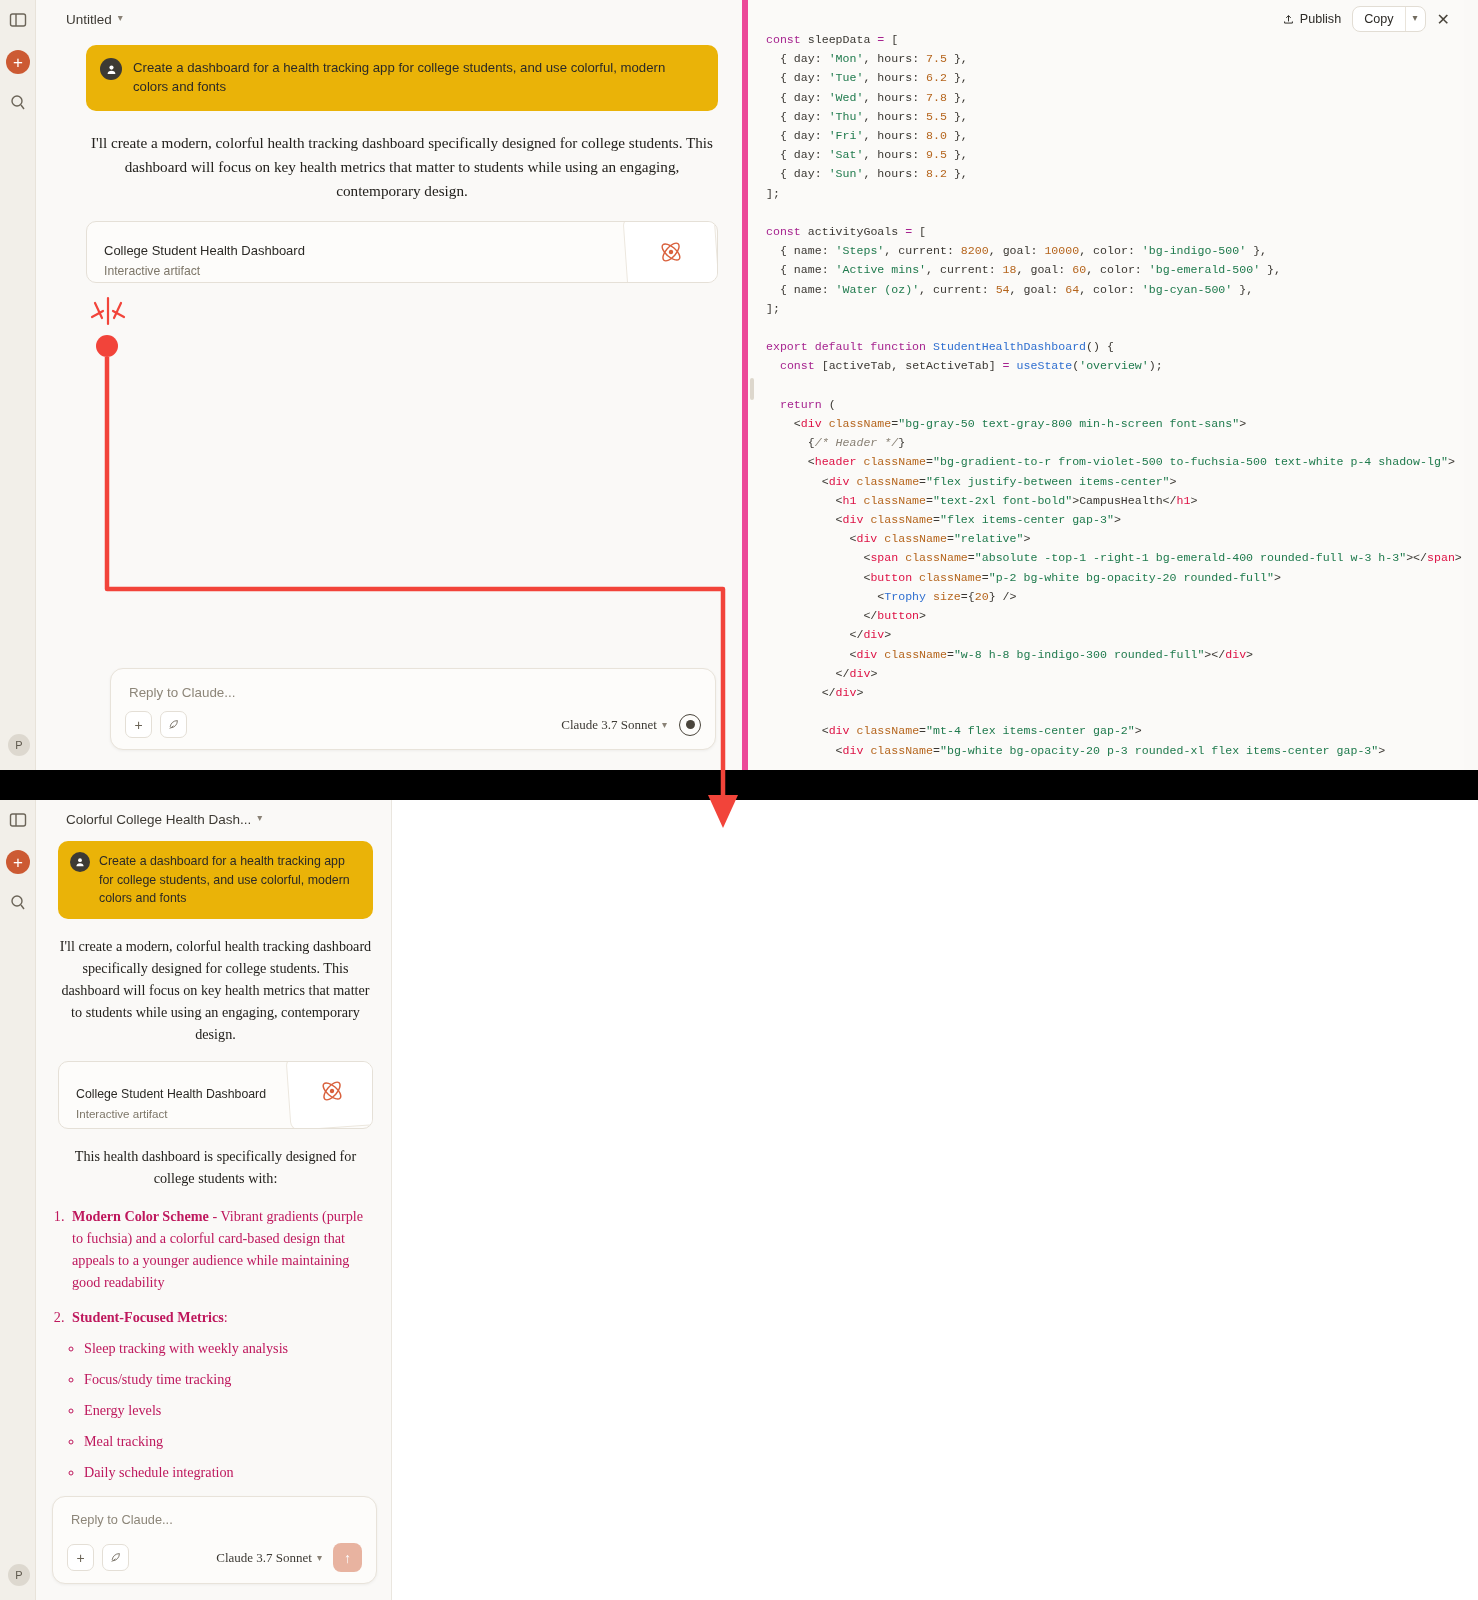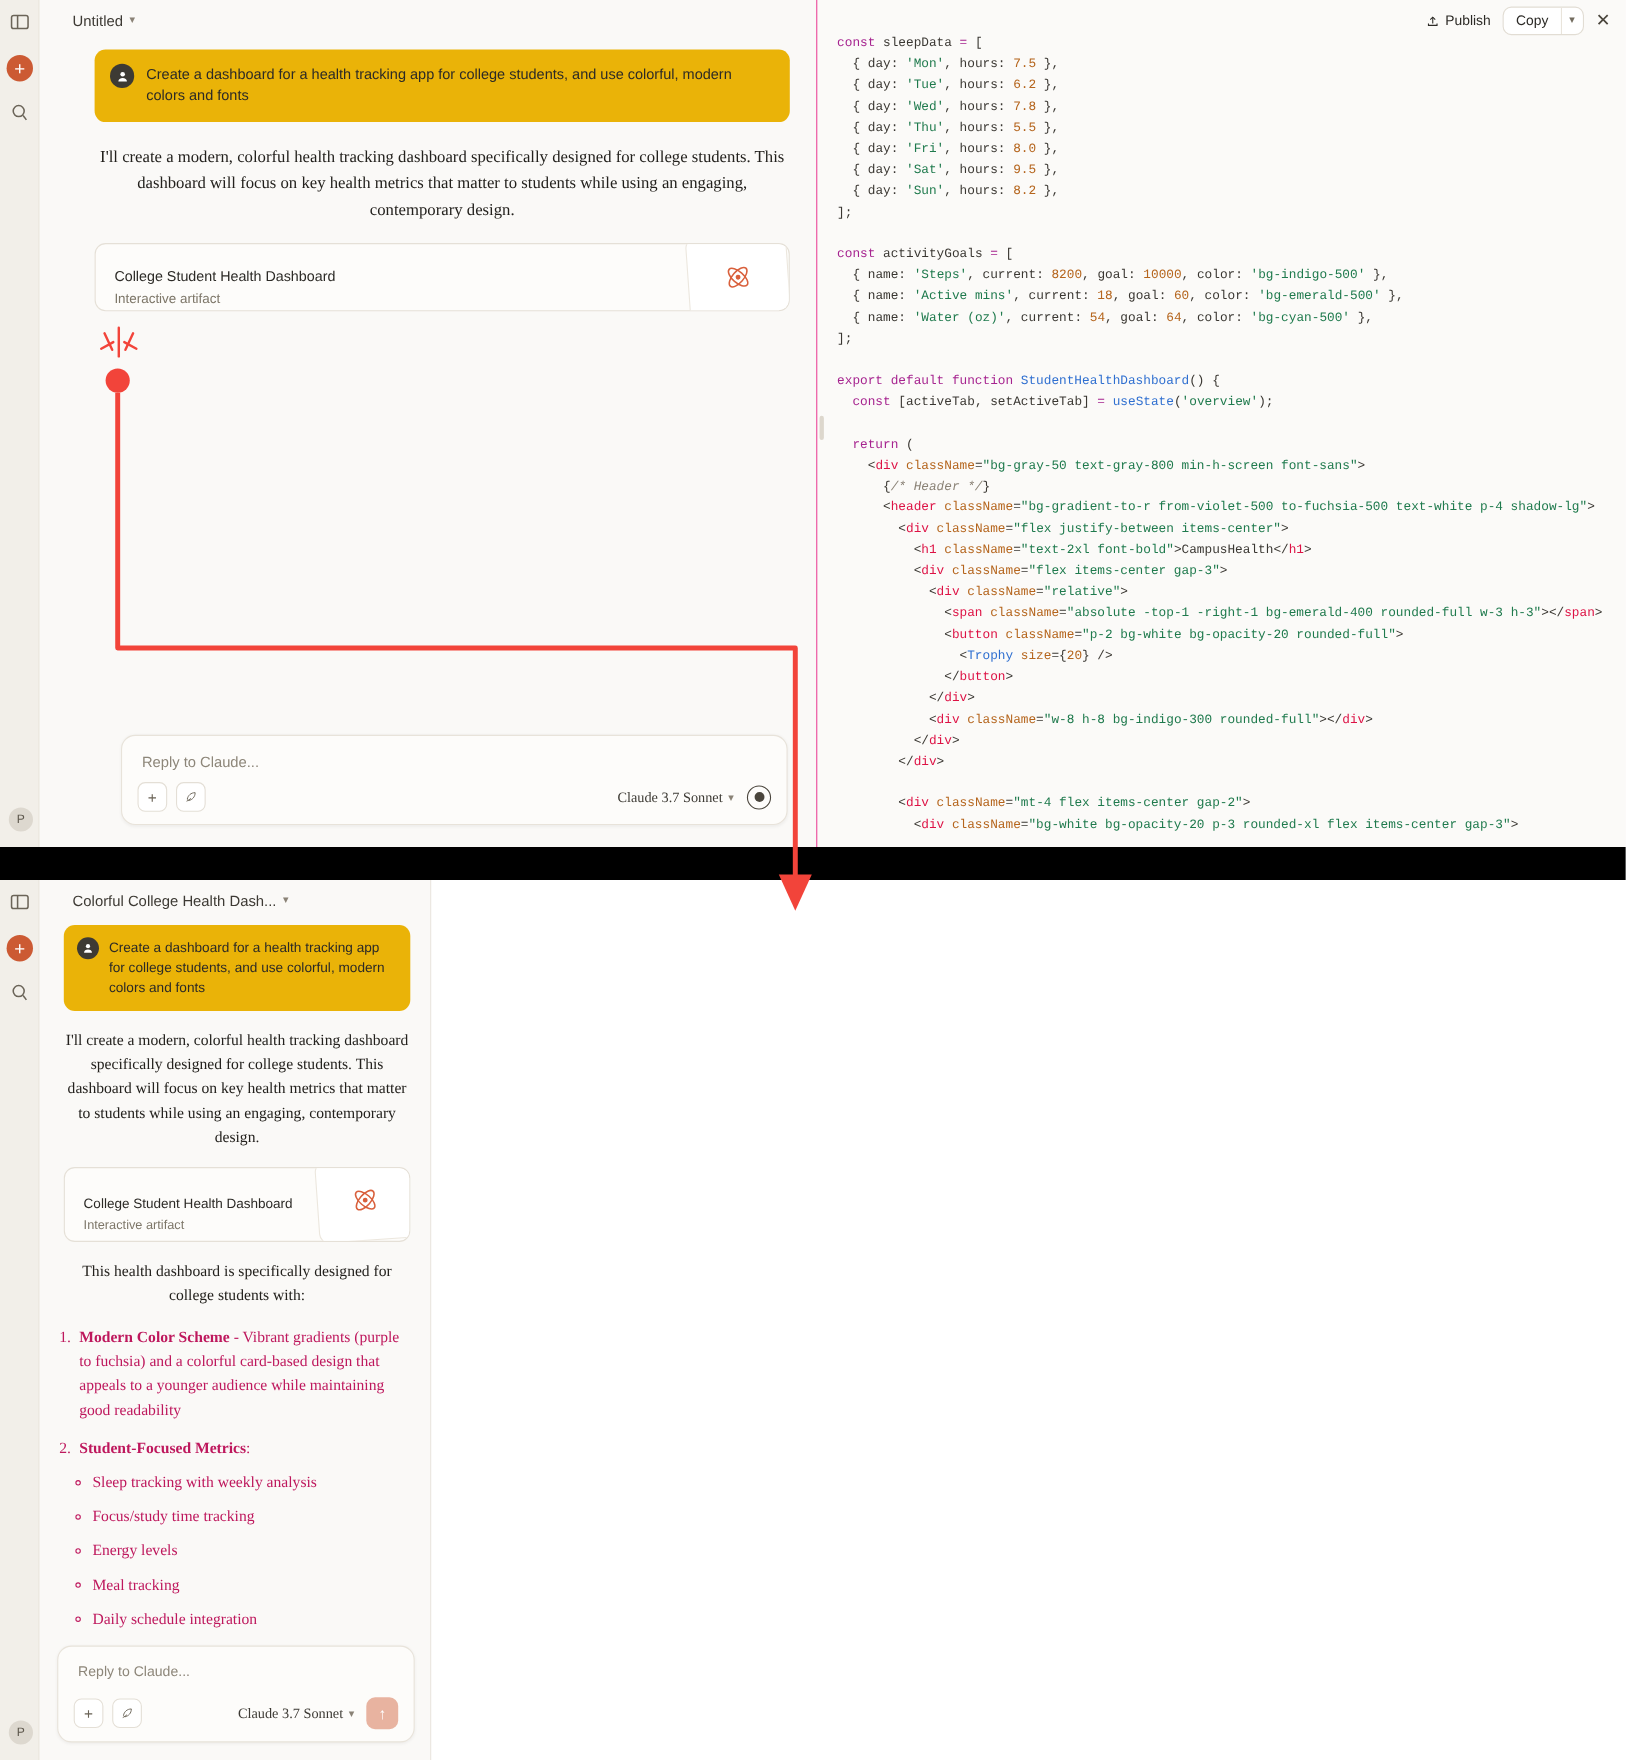--- a/index.html
+++ b/index.html
@@ -91,22 +91,22 @@
   .model { margin-left: auto; font-family: "Liberation Serif", serif; font-size: 13px;
     color: #3d3a34; display: flex; align-items: center; gap: 5px; }
   .send { width: 29px; height: 29px; border-radius: 8px; background: #e8b3a0;
     display: flex; align-items: center; justify-content: center; color: #fff;
     font-size: 14px; margin-left: 11px; }
   .send-top { width: 22px; height: 22px; border-radius: 50%; border: 1.5px solid #4a453c;
     display: flex; align-items: center; justify-content: center; margin-left: 12px; }
   .send-top i { width: 9px; height: 9px; border-radius: 50%; background: #4a453c; display: block; }
 
   
-  .code-panel { position: absolute; left: 742px; top: 0; right: 0; height: 770px;
-    background: #fbfaf8; border-left: 1px solid #ec4899; overflow: hidden; }
+  .code-panel { position: absolute; left: 742px; top: 0; right: 14px; height: 770px;
+    background: #fbfaf8; border-left: 6px solid #ec4899; overflow: hidden; }
   .code-tools { position: absolute; right: 14px; top: 6px; display: flex;
     align-items: center; gap: 11px; z-index: 3; }
   .tool-txt { font-size: 12.6px; color: #2c2a26; display: flex; align-items: center; gap: 5px; }
   .copy-grp { display: flex; border: 1px solid #e2ddd4; border-radius: 8px; overflow: hidden;
     background: #fff; }
   .copy-grp span { padding: 5px 11px; font-size: 12.6px; color: #2c2a26; }
   .copy-grp .div { border-left: 1px solid #e9e4db; padding: 5px 7px; font-size: 10px; color: #736c5f; }
   .xbtn { font-size: 16px; color: #4a453c; }
   pre.code { margin: 0; padding: 30px 0 0 18px; font-family: "Liberation Mono", monospace;
     font-size: 11.6px; line-height: 19.2px; color: #3a3732; white-space: pre; }

